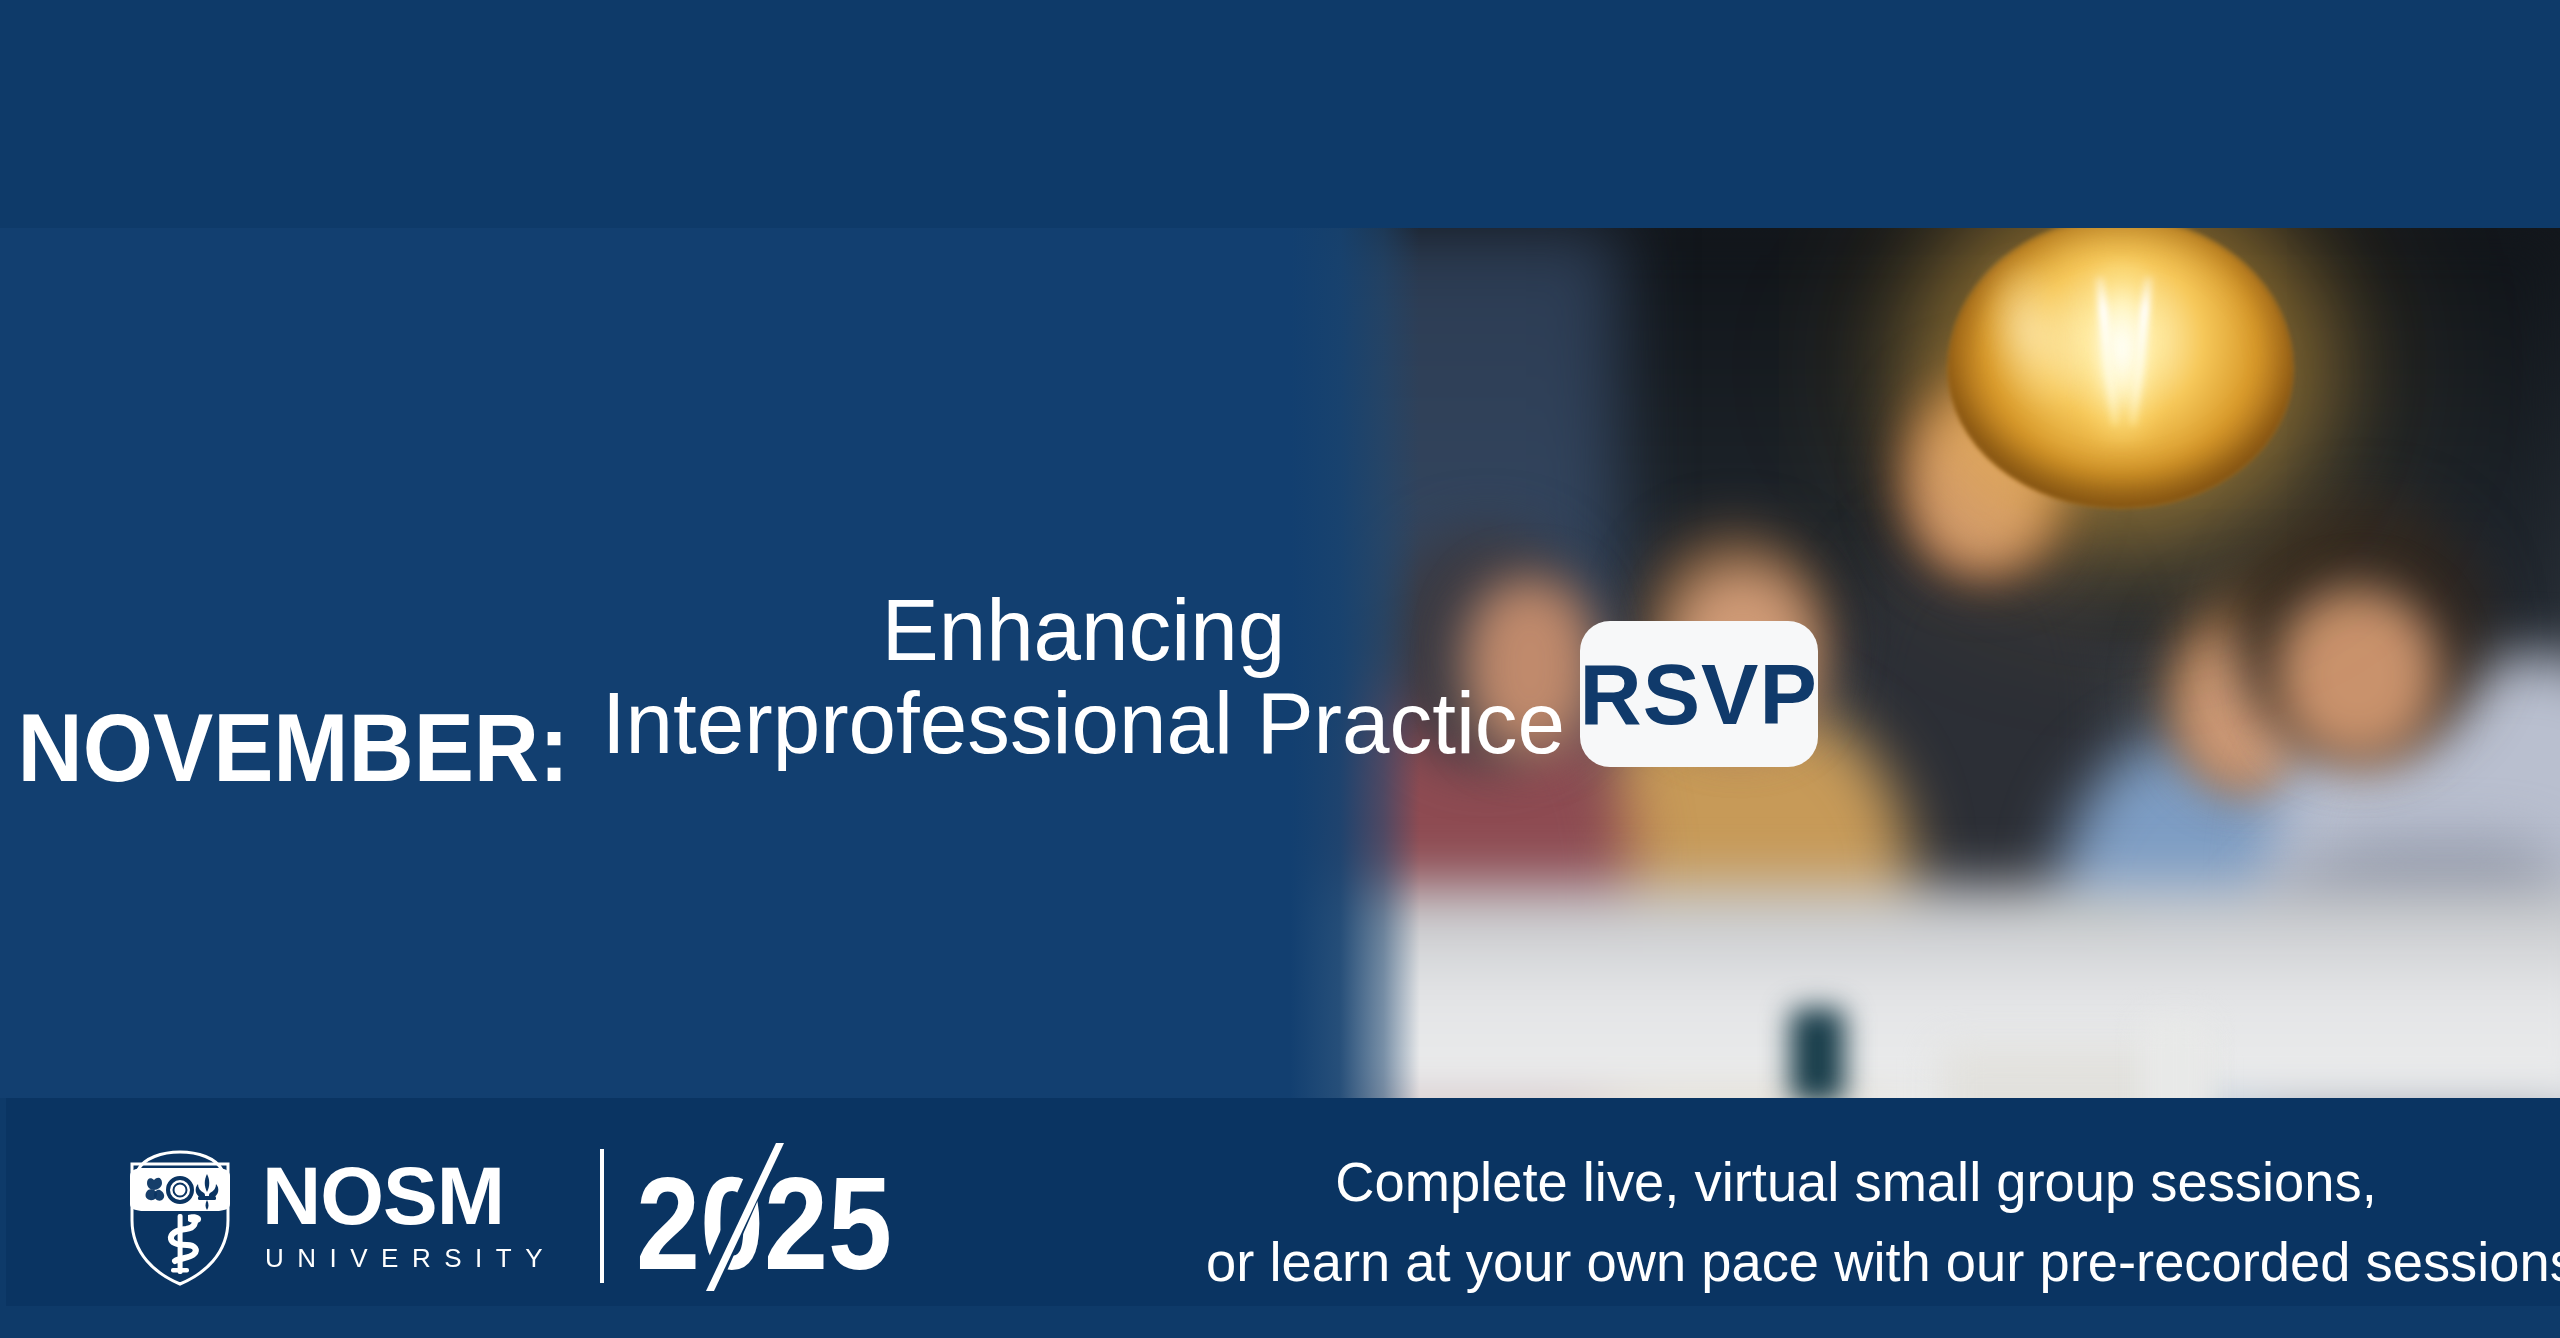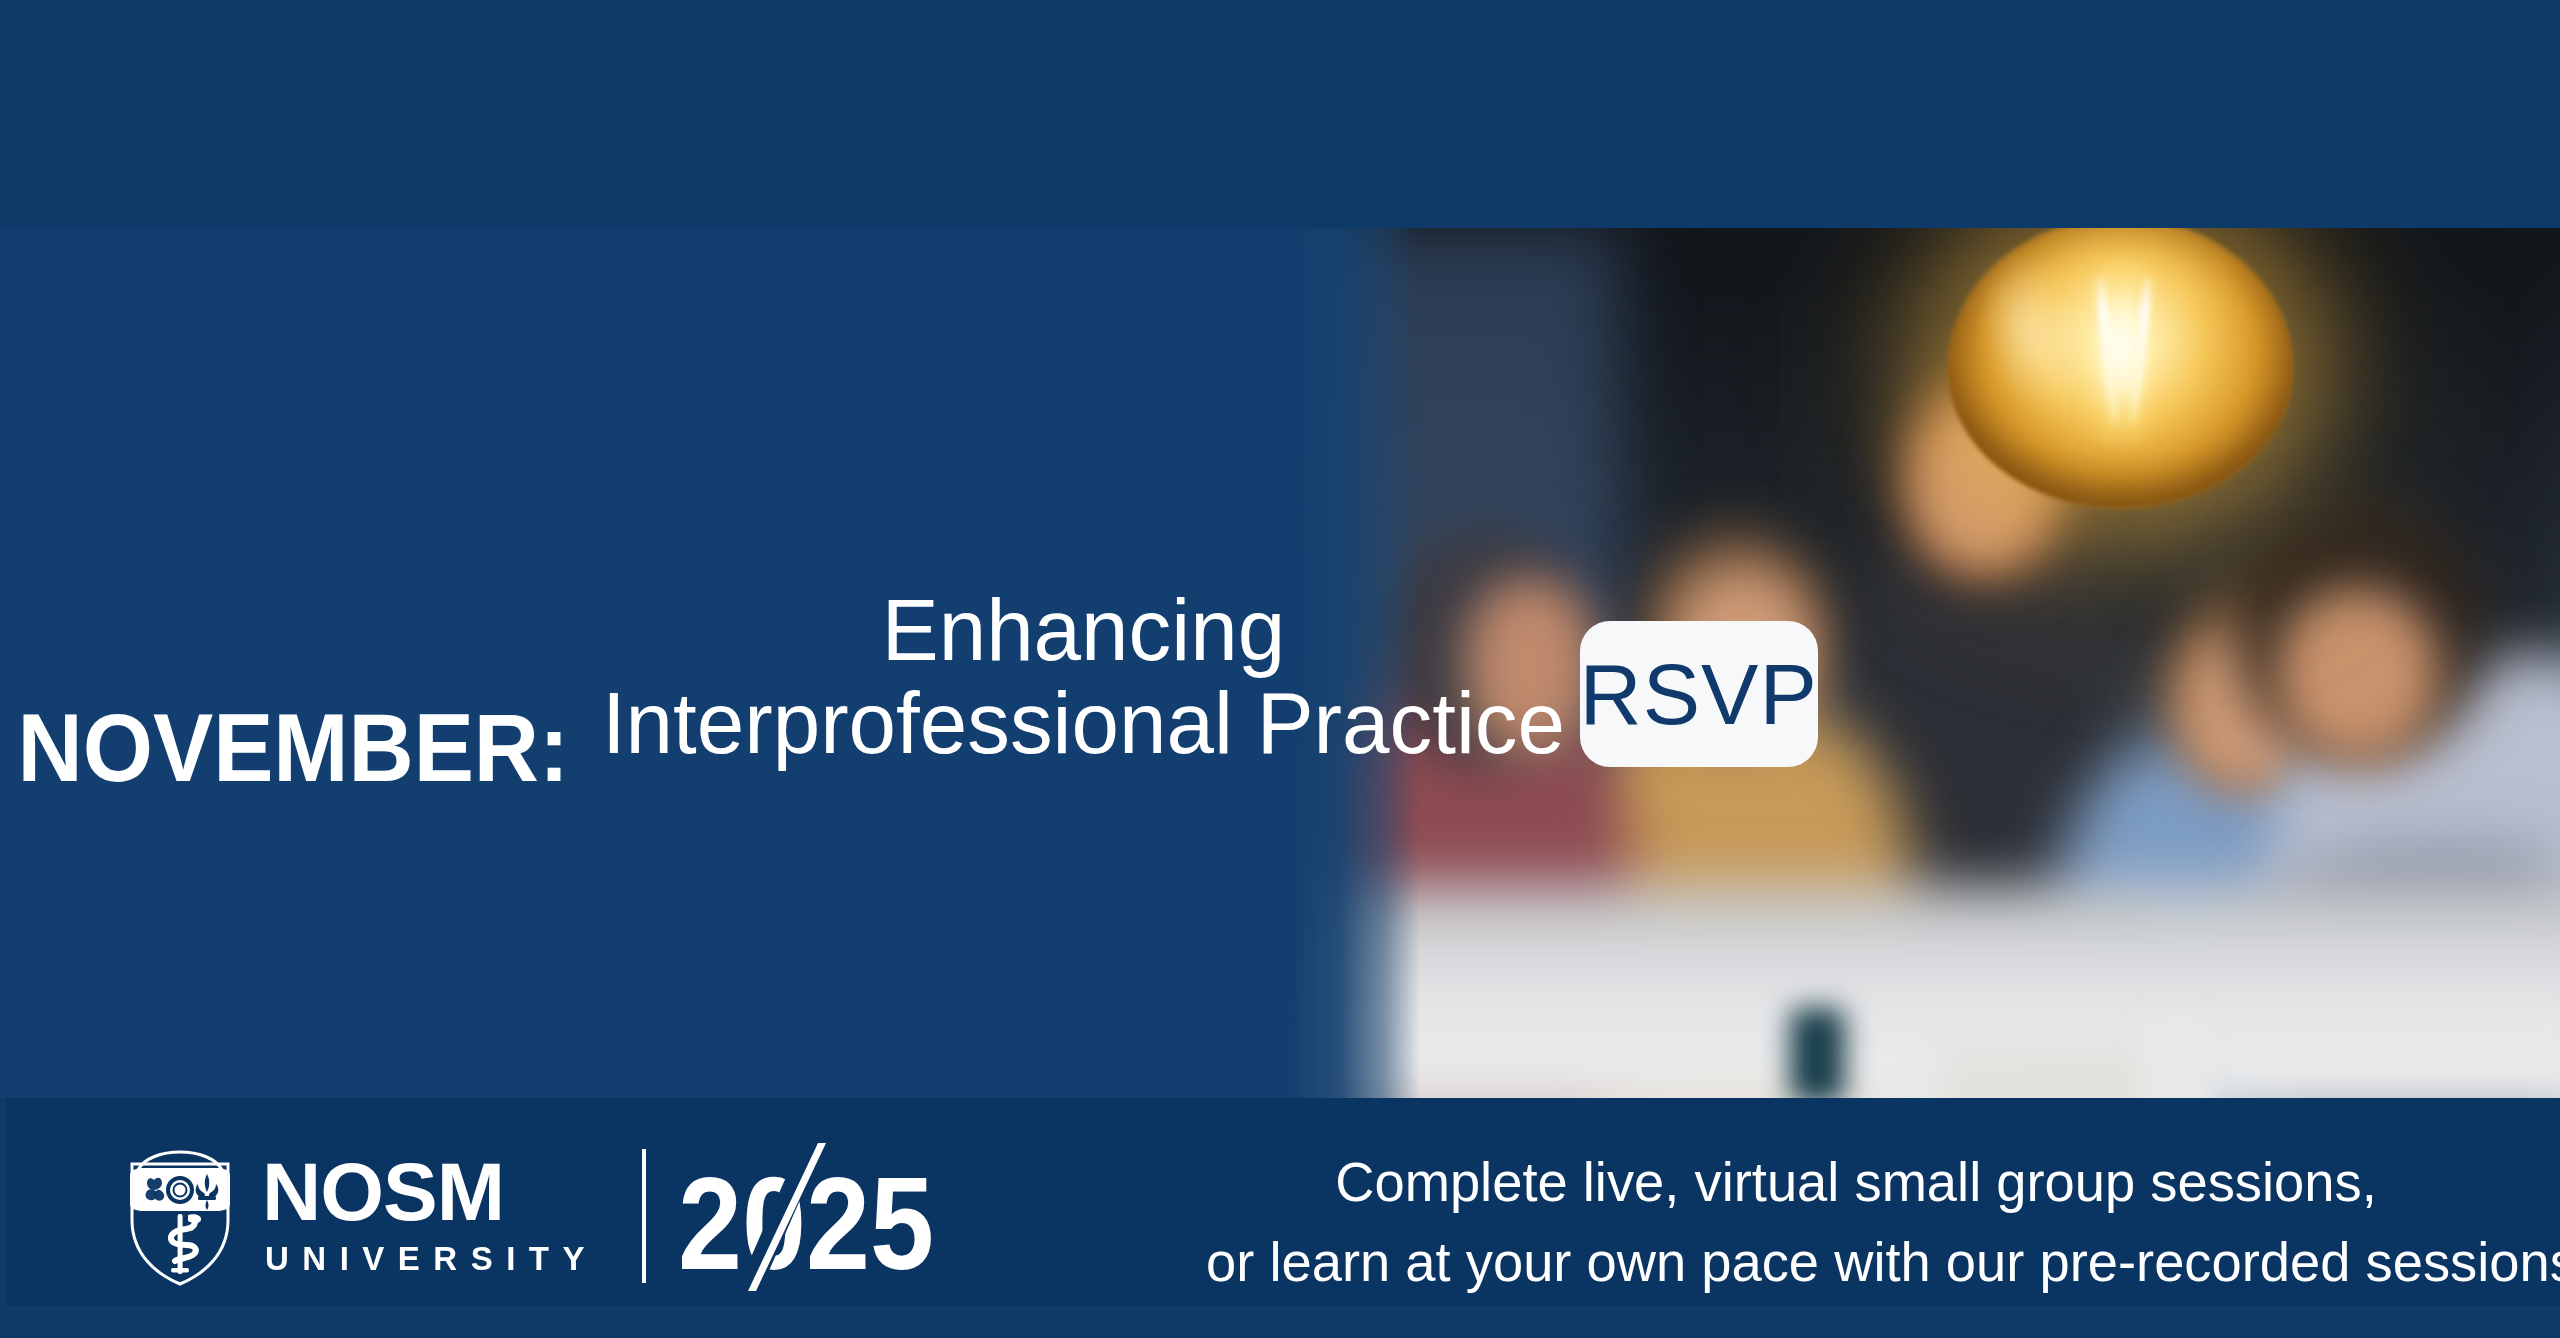--- a/index.html
+++ b/index.html
@@ -222,21 +222,21 @@
   }
   .rsvp-btn {
     margin-top: 62px;
     width: 420px;
     height: 146px;
     background: #f7f8f9;
     border: none;
     border-radius: 30px;
     color: #103a6b;
     font-family: "Liberation Sans", sans-serif;
-    font-weight: 400;
+    font-weight: 700;
     font-size: 86px;
     letter-spacing: 1px;
     line-height: 146px;
     text-align: center;
     padding: 0;
     cursor: pointer;
     display: block;
   }
 
   
@@ -266,22 +266,22 @@
     color: #ffffff;
     font-family: "Liberation Sans", sans-serif;
     font-weight: 700;
     font-size: 82px;
     line-height: 0.92;
     letter-spacing: -1px;
   }
   .nosm-sub {
     color: #ffffff;
     font-family: "Liberation Sans", sans-serif;
-    font-weight: 700;
-    font-size: 33px;
+    font-weight: 400;
+    font-size: 26px;
     letter-spacing: 13.5px;
     margin-top: 10px;
     margin-left: 3px;
     text-align: center;
   }
   .divider {
     width: 4px;
     height: 134px;
     background: #ffffff;
     margin-left: 44px;

